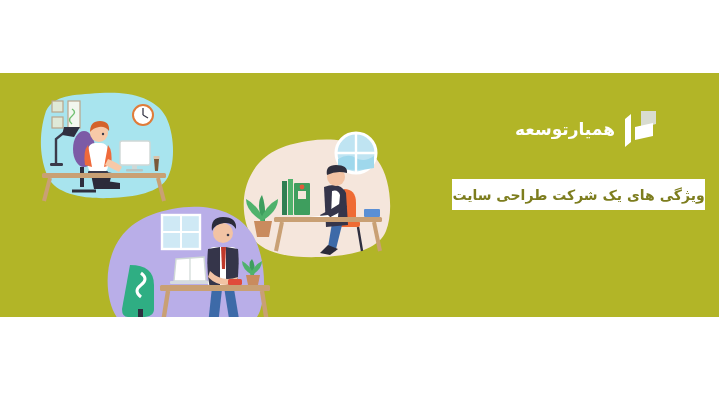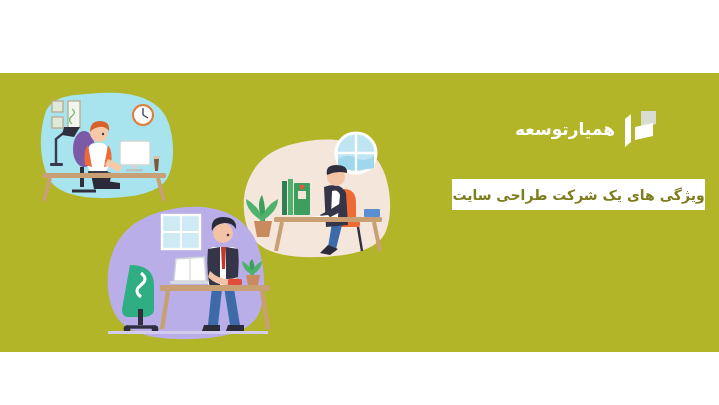--- a/index.html
+++ b/index.html
@@ -4,21 +4,21 @@
 <style>
   html,body{margin:0;padding:0;background:#ffffff;}
   body{
     width:719px;height:405px;overflow:hidden;position:relative;
     font-family:"DejaVu Sans","Liberation Sans",sans-serif;
   }
   .stage{position:absolute;inset:0;background:#ffffff;}
 
   
   .banner{
-    position:absolute;left:0;top:73px;width:719px;height:279px;
+    position:absolute;left:0;top:73px;width:719px;height:244px;
     background:#b2b527;overflow:hidden;
   }
 
   
   .scene{position:absolute;}
   .scene svg{display:block;overflow:visible;}
 
   .scene-desk-monitor{left:28px;top:4px;}
   .scene-desk-books{left:232px;top:52px;}
   .scene-standing-laptop{left:100px;top:118px;}

